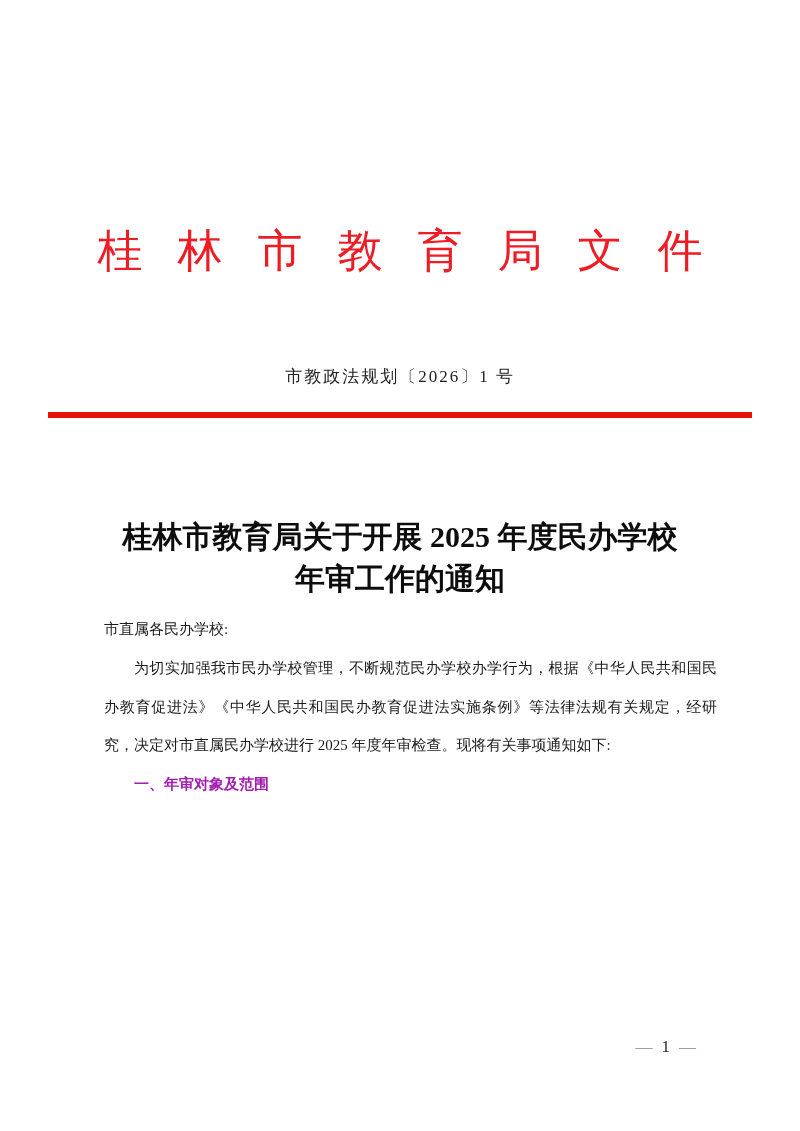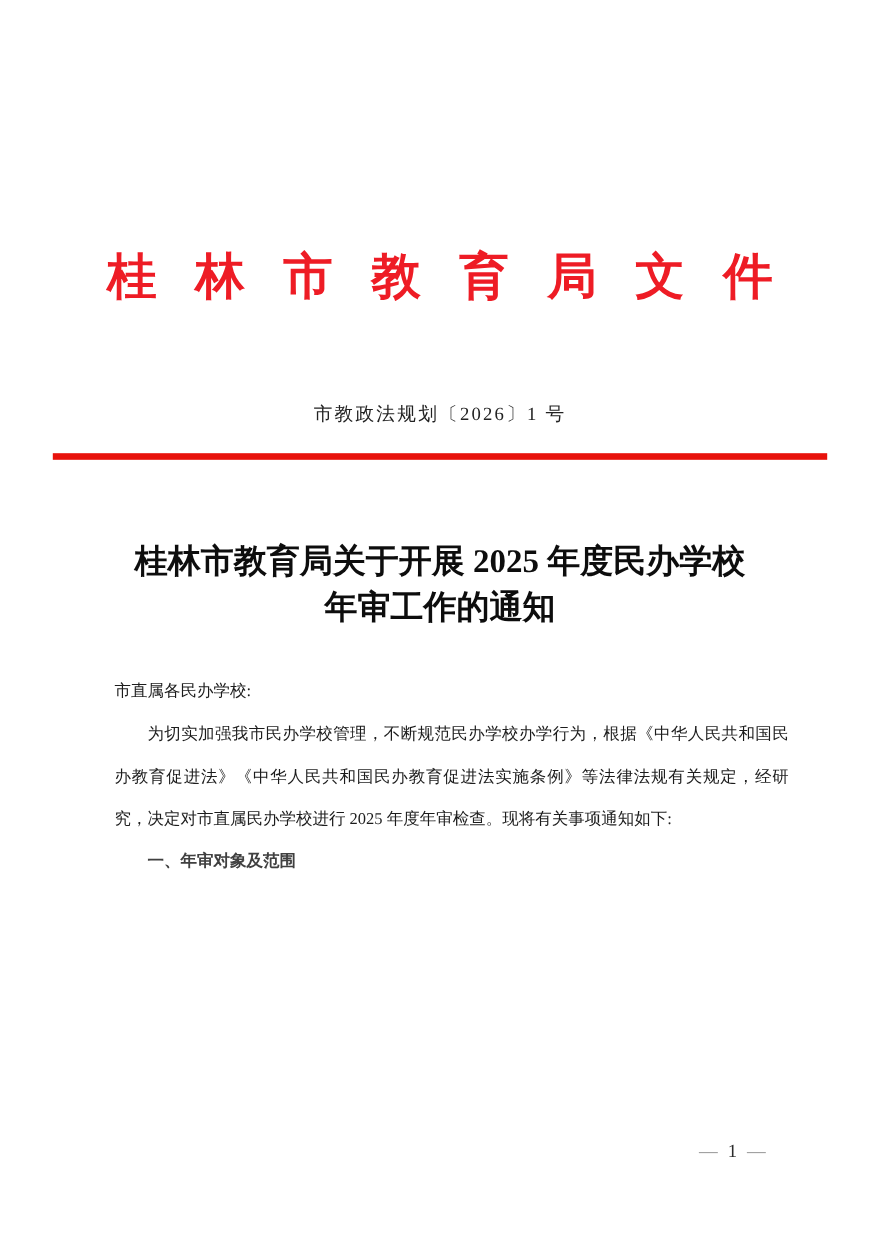--- a/index.html
+++ b/index.html
@@ -19,21 +19,21 @@
   
   .red-header {
     position: absolute;
     top: 221px;
     left: 0;
     width: 100%;
     box-sizing: border-box;
     text-align: center;
     font-size: 45px;
     line-height: 60px;
-    font-weight: bold;
+    font-weight: normal;
     color: #ee1c25;
     letter-spacing: 35px;
     padding-left: 35px; 
     white-space: nowrap;
   }
   
   .doc-number {
     position: absolute;
     top: 362px;
     left: 0;
@@ -49,21 +49,21 @@
     position: absolute;
     top: 412px;
     left: 48px;
     width: 704px;
     height: 6px;
     background: #e8120c;
   }
   
   .title {
     position: absolute;
-    top: 490px;
+    top: 516px;
     left: 0;
     width: 100%;
     margin: 0;
     text-align: center;
     font-size: 30px;
     line-height: 42px;
     font-weight: bold;
     color: #0d0d0d;
   }
   .title .title-line { display: block; }
@@ -74,23 +74,23 @@
     left: 104px;
     width: 613px;
     font-size: 15px;
     line-height: 38.8px;
     text-align: justify;
     color: #1c1c1c;
   }
   .body-text p { margin: 0; }
   .indent { text-indent: 2em; }
   .section-heading {
-    font-family: Liberation Mono, monospace;
+    font-family: Liberation Sans, sans-serif;
     font-weight: bold;
-    color: #404040;
+    color: #a21caf;
   }
   
   .page-footer {
     position: absolute;
     top: 1036px;
     right: 104px;
     font-size: 17px;
     line-height: 22px;
     white-space: nowrap;
   }

